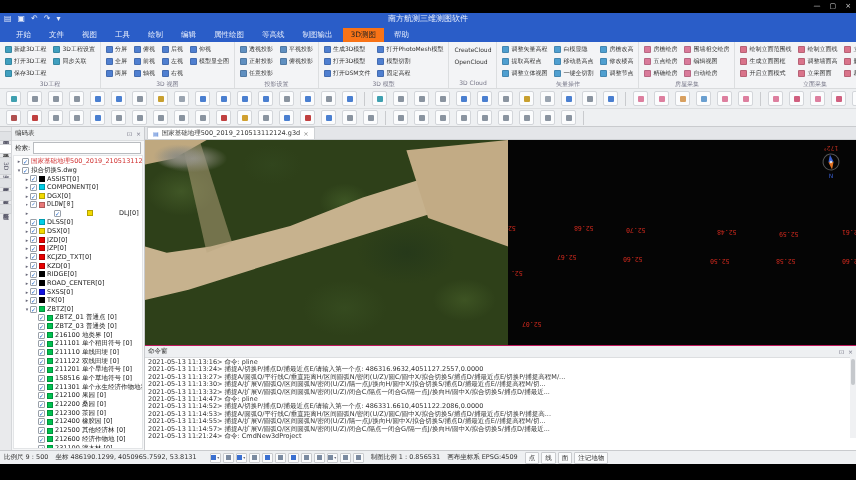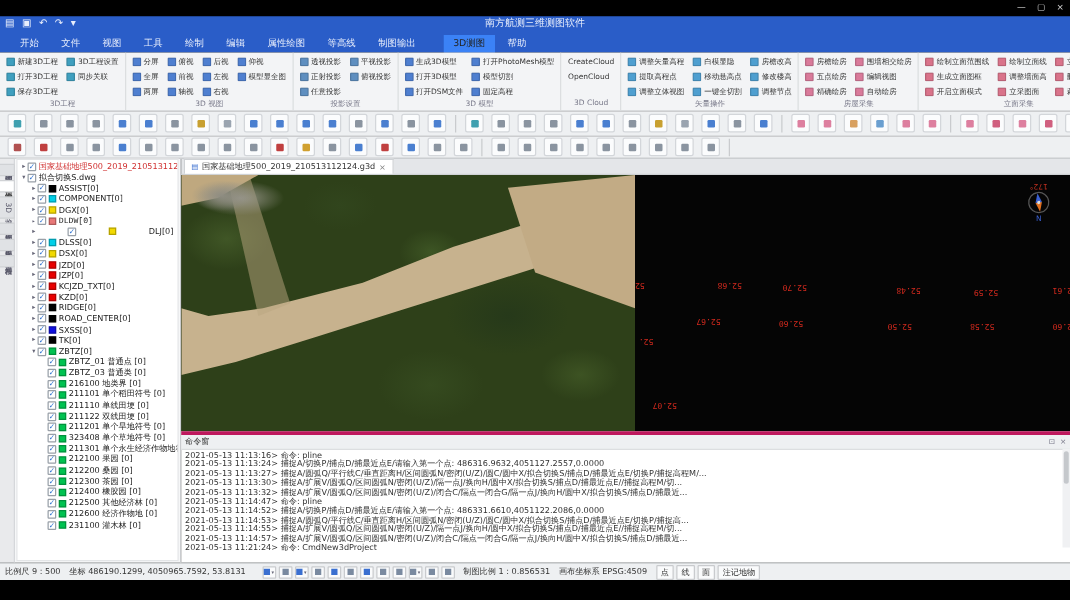--- a/index.html
+++ b/index.html
@@ -8,21 +8,21 @@
   
   .topbar{position:absolute;left:0;top:0;width:100%;height:13px;background:#000;}
   .winctl{position:absolute;right:5px;top:1px;display:flex;gap:9px;color:#d8d8d8;font-size:7px;line-height:10px;}
   
   .titlebar{position:absolute;left:0;top:13px;width:100%;height:15px;background:#2a5dc8;}
   .qa{position:absolute;left:4px;top:1px;display:flex;gap:6px;color:#e8eefc;font-size:8px;align-items:center;}
   .apptitle{position:absolute;left:50%;top:0;transform:translateX(-50%);color:#e9effc;font-size:8px;white-space:nowrap;}
   
   .menubar{position:absolute;left:0;top:28px;width:100%;height:14px;background:#2a5dc8;display:flex;align-items:flex-end;padding-left:8px;gap:2px;box-sizing:border-box;}
   .mtab{color:#e8eefc;font-size:7.5px;padding:2px 8px;white-space:nowrap;}
-  .mtab.active{background:#3b82f6;color:#222;margin-left:12px;}
+  .mtab.active{background:#f97316;color:#222;}
   
   .ribbon{position:absolute;left:0;top:42px;width:100%;height:47px;background:#f3f4f6;border-bottom:1px solid #d9dbdd;display:flex;overflow:hidden;box-sizing:border-box;}
   .rgroup{display:flex;flex-direction:column;padding:2px 5px 0;border-right:1px solid #dcdee0;flex:none;}
   .rcols{display:flex;gap:7px;flex:1;}
   .rcol{display:flex;flex-direction:column;gap:1px;}
   .ritem{display:flex;align-items:center;gap:2px;height:11px;white-space:nowrap;font-size:6px;color:#333;}
   .ricon{width:7px;height:7px;border-radius:1px;flex:none;border:1px solid rgba(0,0,0,.15);box-sizing:border-box;}
   .rlabel{font-size:6px;color:#778;text-align:center;height:10px;line-height:9px;}
   
   .tb1{position:absolute;left:0;top:89px;width:100%;height:20px;background:#eef0f2;border-bottom:1px solid #dcdee0;display:flex;align-items:center;padding-left:3px;box-sizing:border-box;}
@@ -74,21 +74,21 @@
   .gpatch1{left:22%;top:60%;width:26%;height:18%;inset:auto;position:absolute;background:radial-gradient(closest-side,#98968a 0%,rgba(152,150,138,0) 75%);}
   .gpatch2{left:0;top:80%;width:18%;height:16%;inset:auto;position:absolute;background:radial-gradient(closest-side,#8f8d82 0%,rgba(143,141,130,0) 75%);}
   
   .v3d{flex:1;position:relative;background:#050505;overflow:hidden;}
   .elev{position:absolute;transform:rotate(180deg);color:#d42a1e;font-size:6.5px;font-family:"DejaVu Sans Mono",monospace;white-space:nowrap;}
   .compass{position:absolute;right:12px;top:5px;width:26px;text-align:center;}
   .compass .ang{color:#c03020;font-size:6px;transform:rotate(180deg);}
   .compass svg{display:block;margin:0 auto;transform:rotate(172deg);}
   .compass .n{color:#3a5fd0;font-size:6px;}
   
-  .cmdpanel{flex:1;background:#fff;border-top:3px solid #be185d;display:flex;flex-direction:column;position:relative;box-sizing:border-box;}
+  .cmdpanel{flex:1;background:#fff;border-top:1px solid #be185d;display:flex;flex-direction:column;position:relative;box-sizing:border-box;}
   .cmdhead{height:11px;flex:none;background:#eef0f2;display:flex;align-items:center;font-size:6.5px;color:#333;padding:0 3px;border-bottom:1px solid #dcdee0;}
   .cmdhead .sp{flex:1;}
   .cmdlines{flex:1;overflow:hidden;padding:1px 8px 0 3px;font-size:6.5px;color:#333;line-height:7.4px;white-space:nowrap;}
   .cmdprompt{height:12px;flex:none;border-top:1px solid #e3e5e7;display:flex;align-items:center;font-size:6.5px;color:#333;padding:0 3px;gap:3px;}
   .cmdprompt .pic{color:#778;font-size:5px;}
   .cmdprompt input{flex:1;border:none;outline:none;font-size:6.5px;height:10px;background:transparent;}
   .cmdscroll{position:absolute;right:0;top:11px;width:6px;bottom:12px;background:#f0f1f3;}
   .cmdthumb{position:absolute;right:1px;top:2px;width:4px;height:26px;background:#c5c8cc;border-radius:2px;}
   
   .statusbar{position:absolute;left:0;top:450px;width:100%;height:14px;background:#eef0f2;border-top:1px solid #c9cbce;display:flex;align-items:center;font-size:6.5px;color:#333;padding:0 4px;gap:7px;box-sizing:border-box;white-space:nowrap;}
@@ -645,20 +645,32 @@
   <div class="sidestrip" id="vtabs">
       <div class="vtab">图层管理</div>
       <div class="vtab active">编码表</div>
       <div class="vtab">3D浏览</div>
       <div class="vtab">属性面板</div>
       <div class="vtab">采集面板</div>
       <div class="vtab">符号面板</div>
     </div>
 
   <div class="leftpanel">
+    <div class="lphead">
+      <span>编码表</span>
+      <span class="sp"></span>
+      <span class="lpicons">
+        <span>⊡</span>
+        <span>×</span>
+      </span>
+    </div>
+    <div class="searchrow">
+      <span>检索:</span>
+      <input style="">
+    </div>
     <div class="tree" id="tree">
         <div class="trow" style="padding-left: 2px;">
           <span class="texp">▸</span>
           <span class="tcheck">✓</span>
           <span class="tlabel red">国家基础地理500_2019_210513112124.md...</span>
         </div>
         <div class="trow" style="padding-left: 2px;">
           <span class="texp">▾</span>
           <span class="tcheck">✓</span>
           <span class="tlabel">拟合切换S.dwg</span>
@@ -798,21 +810,21 @@
         <div class="trow" style="padding-left: 18px;">
           <span class="texp"></span>
           <span class="tcheck">✓</span>
           <span class="tchip" style="background: rgb(0, 194, 80);"></span>
           <span class="tlabel">211201 单个旱地符号 [0]</span>
         </div>
         <div class="trow" style="padding-left: 18px;">
           <span class="texp"></span>
           <span class="tcheck">✓</span>
           <span class="tchip" style="background: rgb(0, 194, 80);"></span>
-          <span class="tlabel">323408 单个草地符号 [0]</span>
+          <span class="tlabel">158516 单个草地符号 [0]</span>
         </div>
         <div class="trow" style="padding-left: 18px;">
           <span class="texp"></span>
           <span class="tcheck">✓</span>
           <span class="tchip" style="background: rgb(0, 194, 80);"></span>
           <span class="tlabel">211301 单个永生经济作物地符号...</span>
         </div>
         <div class="trow" style="padding-left: 18px;">
           <span class="texp"></span>
           <span class="tcheck">✓</span>

